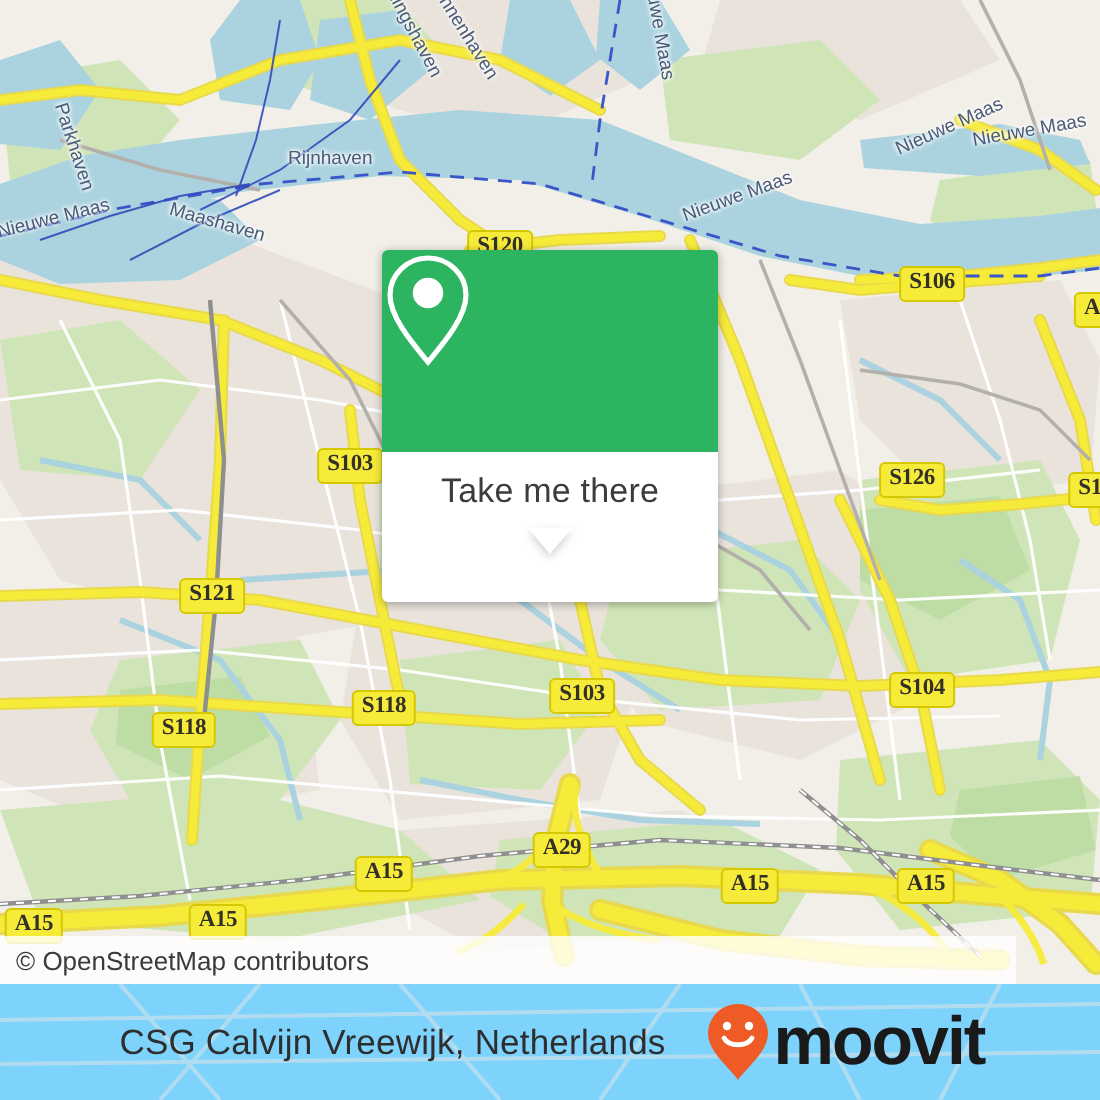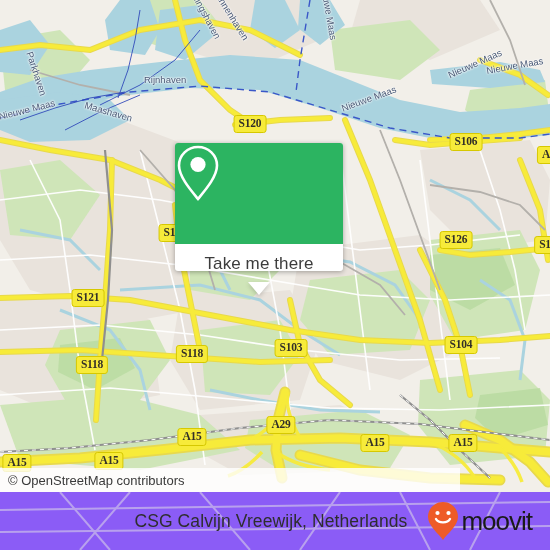--- a/index.html
+++ b/index.html
@@ -41,25 +41,24 @@
     position:absolute;
     color:#4a5a77;
     font-size:9.5px;
     white-space:nowrap;
     transform-origin:center center;
     text-shadow:0 0 2px #fff,0 0 2px #fff,0 0 3px #fff;
   }
 
   
   #callout {
-    position:absolute; left:175px; top:125px; width:168px; height:128px;
+    position:absolute; left:191px; top:125px; width:168px; height:176px;
     background:#ffffff;
     border-radius:3px;
     box-shadow:0 1px 5px rgba(0,0,0,0.33);
-    margin-top:18px;
   }
   #callout-green {
     position:absolute; left:0; top:0; width:168px; height:101px;
     background:#2cb461;
     border-radius:3px 3px 0 0;
     display:flex; align-items:center; justify-content:center;
   }
   #callout-label {
     position:absolute; left:0; top:101px; width:168px; height:39px;
     display:flex; align-items:center; justify-content:center;
@@ -71,48 +70,48 @@
     position:absolute; left:50%; top:139px; width:0; height:0;
     margin-left:-11px;
     border-left:11px solid transparent;
     border-right:11px solid transparent;
     border-top:13px solid #ffffff;
     filter:drop-shadow(0 2px 2px rgba(0,0,0,0.18));
   }
 
   
   #attribution {
-    position:absolute; left:0; top:468px; width:460px; height:24px;
+    position:absolute; left:0; top:468px; width:508px; height:24px;
     background:rgba(255,255,255,0.80);
     display:flex; align-items:center;
     padding-left:8px;
     font-size:13px;
     color:#3a3a3a;
     z-index:6;
   }
 
   
   #footer {
     position:absolute; left:0; top:492px; width:550px; height:58px;
-    background:#8b5cf6;
-    display:flex; align-items:center; justify-content:flex-end;
+    background:#7dd3fc;
+    display:flex; align-items:center; justify-content:center;
     padding:0 18px 0 20px;
     overflow:hidden;
     gap:20px;
   }
   #footer-wm { position:absolute; left:0; top:0; width:550px; height:58px; opacity:0.5; }
   #place-title {
     position:relative;
     font-size:17.5px;
     color:#2e2e2e;
     letter-spacing:0.1px;
     z-index:2;
   }
   #brand { position:relative; display:flex; align-items:center; gap:2px; z-index:2; }
-  #brand-word { font-size:26px; font-weight:normal; color:#1a1a1a; letter-spacing:-1px; line-height:31px; }
+  #brand-word { font-size:34px; font-weight:bold; color:#1a1a1a; letter-spacing:-1px; line-height:31px; }
 </style>
 </head>
 <body>
 
 <div id="page">
 
   <div id="map">
 
     <svg width="550" height="492" viewBox="0 0 550 492">
       <defs>
@@ -301,21 +300,21 @@
       <div class="wlabel" style="left:486px;top:60px; transform:rotate(-10deg);">Nieuwe Maas</div>
     </div>
 
     <div id="shields">
         <div class="shield" style="left: 250px; top: 124px;">S120</div>
         <div class="shield" style="left: 466px; top: 142px;">S106</div>
         <div class="shield" style="left: 175px; top: 233px;">S103</div>
         <div class="shield" style="left: 456px; top: 240px;">S126</div>
         <div class="shield" style="left: 545px; top: 245px;">S1</div>
         <div class="shield" style="left: 546px; top: 155px;">A</div>
-        <div class="shield" style="left: 88px; top: 298px;">S121</div>
+        <div class="shield" style="left: 106px; top: 298px;">S121</div>
         <div class="shield" style="left: 192px; top: 354px;">S118</div>
         <div class="shield" style="left: 291px; top: 348px;">S103</div>
         <div class="shield" style="left: 92px; top: 365px;">S118</div>
         <div class="shield" style="left: 461px; top: 345px; text-align: center;">S104</div>
         <div class="shield" style="left: 281px; top: 425px;">A29</div>
         <div class="shield" style="left: 192px; top: 437px;">A15</div>
         <div class="shield" style="left: 375px; top: 443px;">A15</div>
         <div class="shield" style="left: 463px; top: 443px;">A15</div>
         <div class="shield" style="left: 109px; top: 461px;">A15</div>
         <div class="shield" style="left: 17px; top: 463px;">A15</div>

